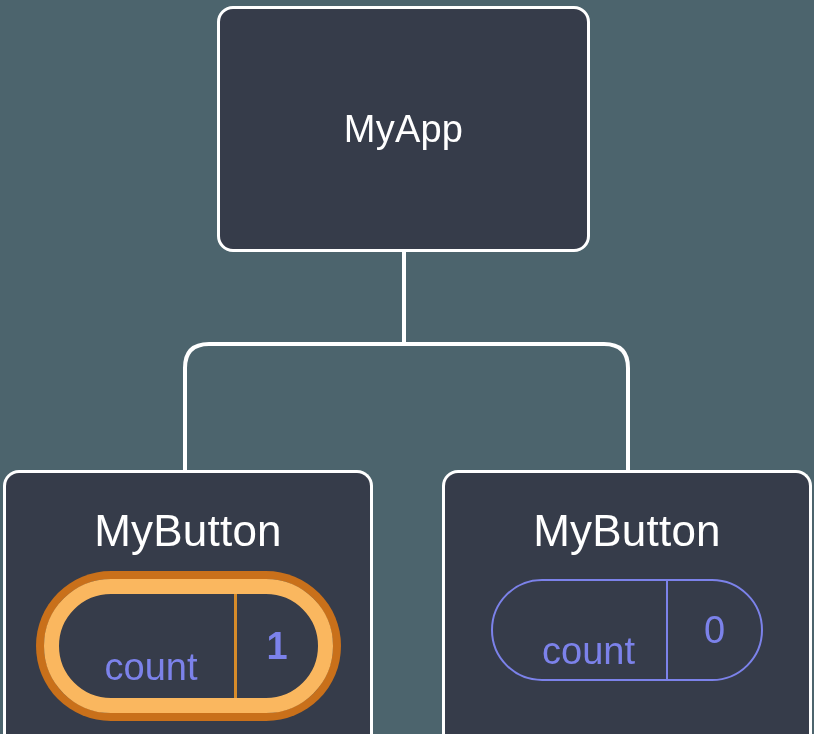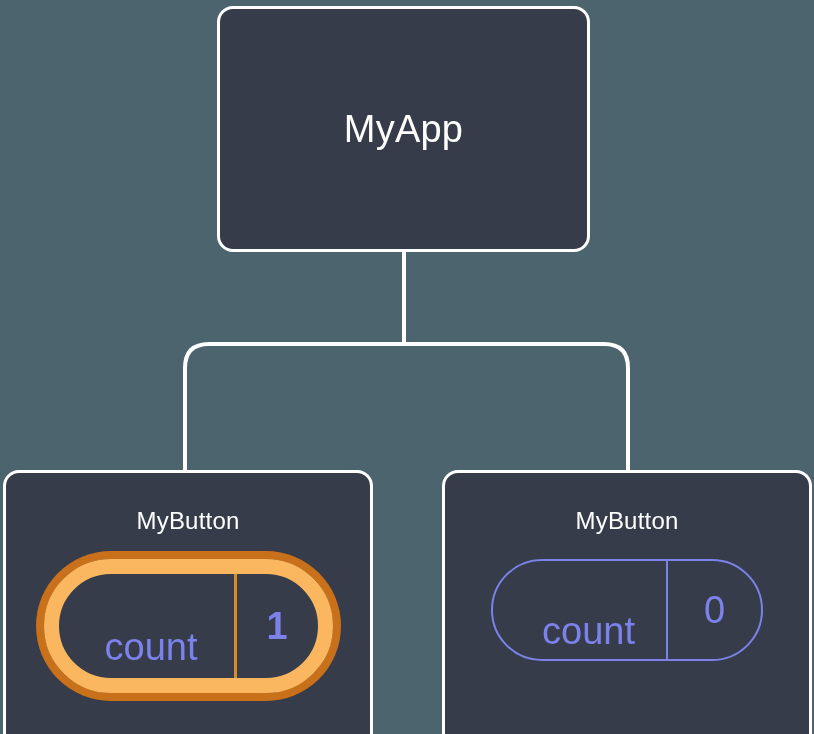--- a/index.html
+++ b/index.html
@@ -57,21 +57,21 @@
     border-radius: 16px 16px 0 0;
     border-bottom: none;
     padding-top: 36px;
   }
 
   .node-child-left  { left: 3px; }
   .node-child-right { left: 442px; }
 
   .node-title {
     color: #ffffff;
-    font-size: 24px;
+    font-size: 44px;
     font-weight: 300;
     letter-spacing: 0.2px;
     line-height: 1;
     white-space: nowrap;
     user-select: none;
   }
 
   .node-root .node-title { font-size: 38px; }
 
   

